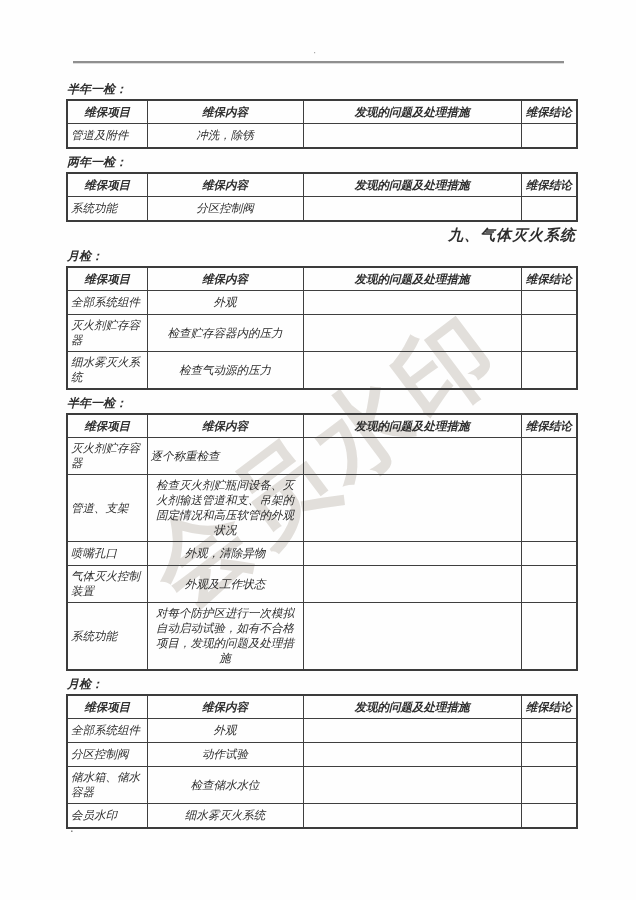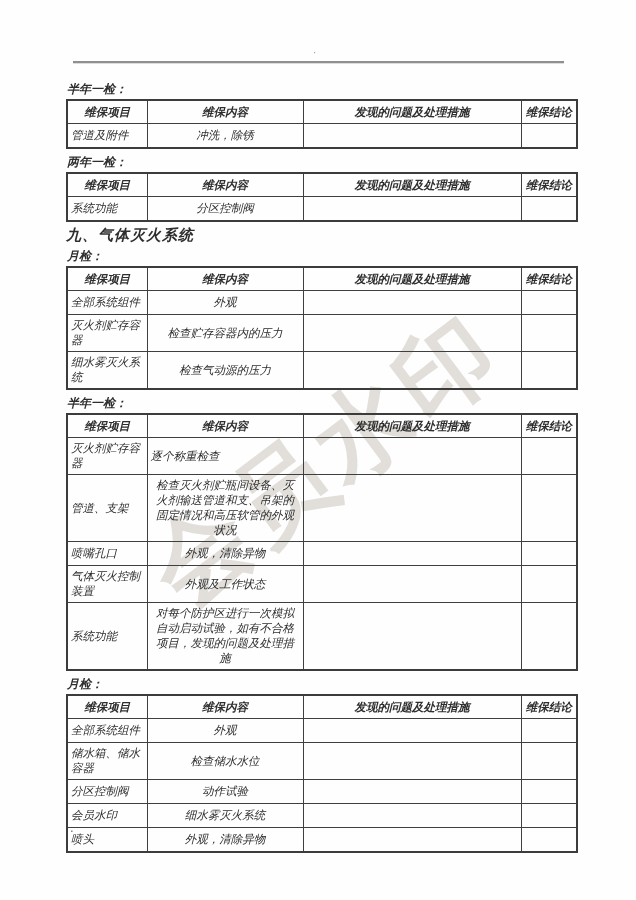--- a/index.html
+++ b/index.html
@@ -36,21 +36,21 @@
   }
   .content {
     position:absolute; left:66px; top:82px; width:510px; z-index:1;font-style:italic;
   }
   .cycle-label {
     font-size:12px; font-weight:bold;
     margin:6px 0 3px 1px; line-height:14px;
   }
   .content > .cycle-label:first-child { margin-top:0; }
   .section-heading {
-    font-size:15px; font-weight:bold; text-align:left;
+    font-size:15px; font-weight:bold; text-align:right;
     margin:5px 0 2px 0; line-height:16px; letter-spacing:1px;
   }
   table.maint {
     border-collapse:collapse; width:510px; table-layout:fixed;
     margin-bottom:3px;
     border:2px solid #3c3c3c;
   }
   table.maint th, table.maint td {
     border:1px solid #3f3f3f;
     padding:3px 3px;
@@ -229,41 +229,35 @@
         <th>发现的问题及处理措施</th>
         <th>维保结论</th>
       </tr>
       <tr>
         <td class="c-item">全部系统组件</td>
         <td class="c-content">外观</td>
         <td class="c-issues"></td>
         <td class="c-conclusion"></td>
       </tr>
       <tr>
+        <td class="c-item">分区控制阀</td>
+        <td class="c-content">动作试验</td>
+        <td class="c-issues"></td>
+        <td class="c-conclusion"></td>
+      </tr>
+      <tr>
         <td class="c-item">储水箱、储水容器</td>
         <td class="c-content">检查储水水位</td>
         <td class="c-issues"></td>
         <td class="c-conclusion"></td>
       </tr>
       <tr>
-        <td class="c-item">分区控制阀</td>
-        <td class="c-content">动作试验</td>
-        <td class="c-issues"></td>
-        <td class="c-conclusion"></td>
-      </tr>
-      <tr>
         <td class="c-item">会员水印</td>
         <td class="c-content">细水雾灭火系统</td>
         <td class="c-issues"></td>
         <td class="c-conclusion"></td>
       </tr>
-      <tr>
-        <td class="c-item">喷头</td>
-        <td class="c-content">外观，清除异物</td>
-        <td class="c-issues"></td>
-        <td class="c-conclusion"></td>
-      </tr>
     </tbody>
       </table>
 
 
   </div>
 </div>
 
 </body></html>

